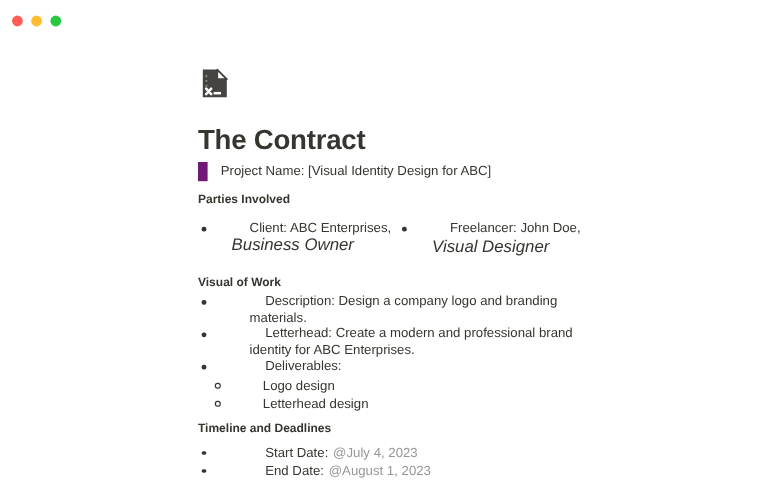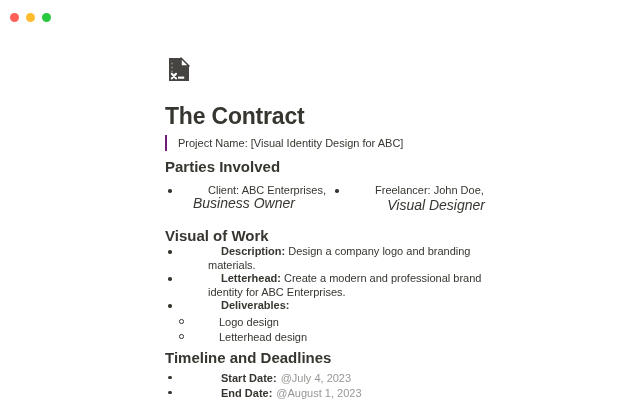--- a/index.html
+++ b/index.html
@@ -29,27 +29,27 @@
   .page-icon { width: 27px; height: 27px; display: block; cursor: pointer; }
 
   h1.page-title {
     margin-top: 19px;
     font-size: 23px; line-height: 28px; font-weight: 700;
     letter-spacing: -0.2px;
   }
 
   .quote-block {
     margin-top: 5px;
-    border-left: 2px solid #701a75;
+    border-left: 8px solid #701a75;
     padding: 1px 0 1px 11px;
     font-size: 11px; line-height: 14px;
   }
 
   h2.section-heading {
-    font-size: 15px; line-height: 19px; font-weight: 700;
+    font-size: 10px; line-height: 19px; font-weight: 700;
   }
   .h2-parties  { margin-top: 6px; }
   .h2-scope    { margin-top: 14px; }
   .h2-timeline { margin-top: 3px; }
 
   
   .li {
     display: flex; align-items: flex-start;
     font-size: 11px;
     gap: 31px;
@@ -61,33 +61,33 @@
   }
   .dot {
     width: 3.5px; height: 3.5px; border-radius: 50%;
     background: #37352f; margin-top: 5px;
   }
   .circle {
     width: 4.5px; height: 4.5px; border-radius: 50%;
     border: 1px solid #37352f; background: transparent; margin-top: 4.5px;
   }
   .li-text { flex: 1; }
-  .li-text b { font-weight: 700; padding-left: 13px; }
+  .li-text b { font-weight: 400; padding-left: 13px; }
 
   
   .columns {
     margin-top: 8px;
     display: grid; grid-template-columns: 167px 153px;
   }
   .columns .li { line-height: 13px; }
   .sub-line {
     font-size: 14px; line-height: 13px; font-style: italic;
     margin-left: 28px;
   }
-  .sub-line.right { margin-top: 2px; text-align: right; }
+  .sub-line.right { margin-top: 2px; }
 
   
   .scope-list .li { line-height: 13.5px; }
   .deliverables-list { margin-top: 2px; margin-left: 11px; }
   .deliverables-list .li { line-height: 15px; }
 
   
   .timeline-list { margin-top: 4px; }
   .timeline-list .li { line-height: 15px; }
   .date-mention { color: #989794; margin-left: 4px; }

